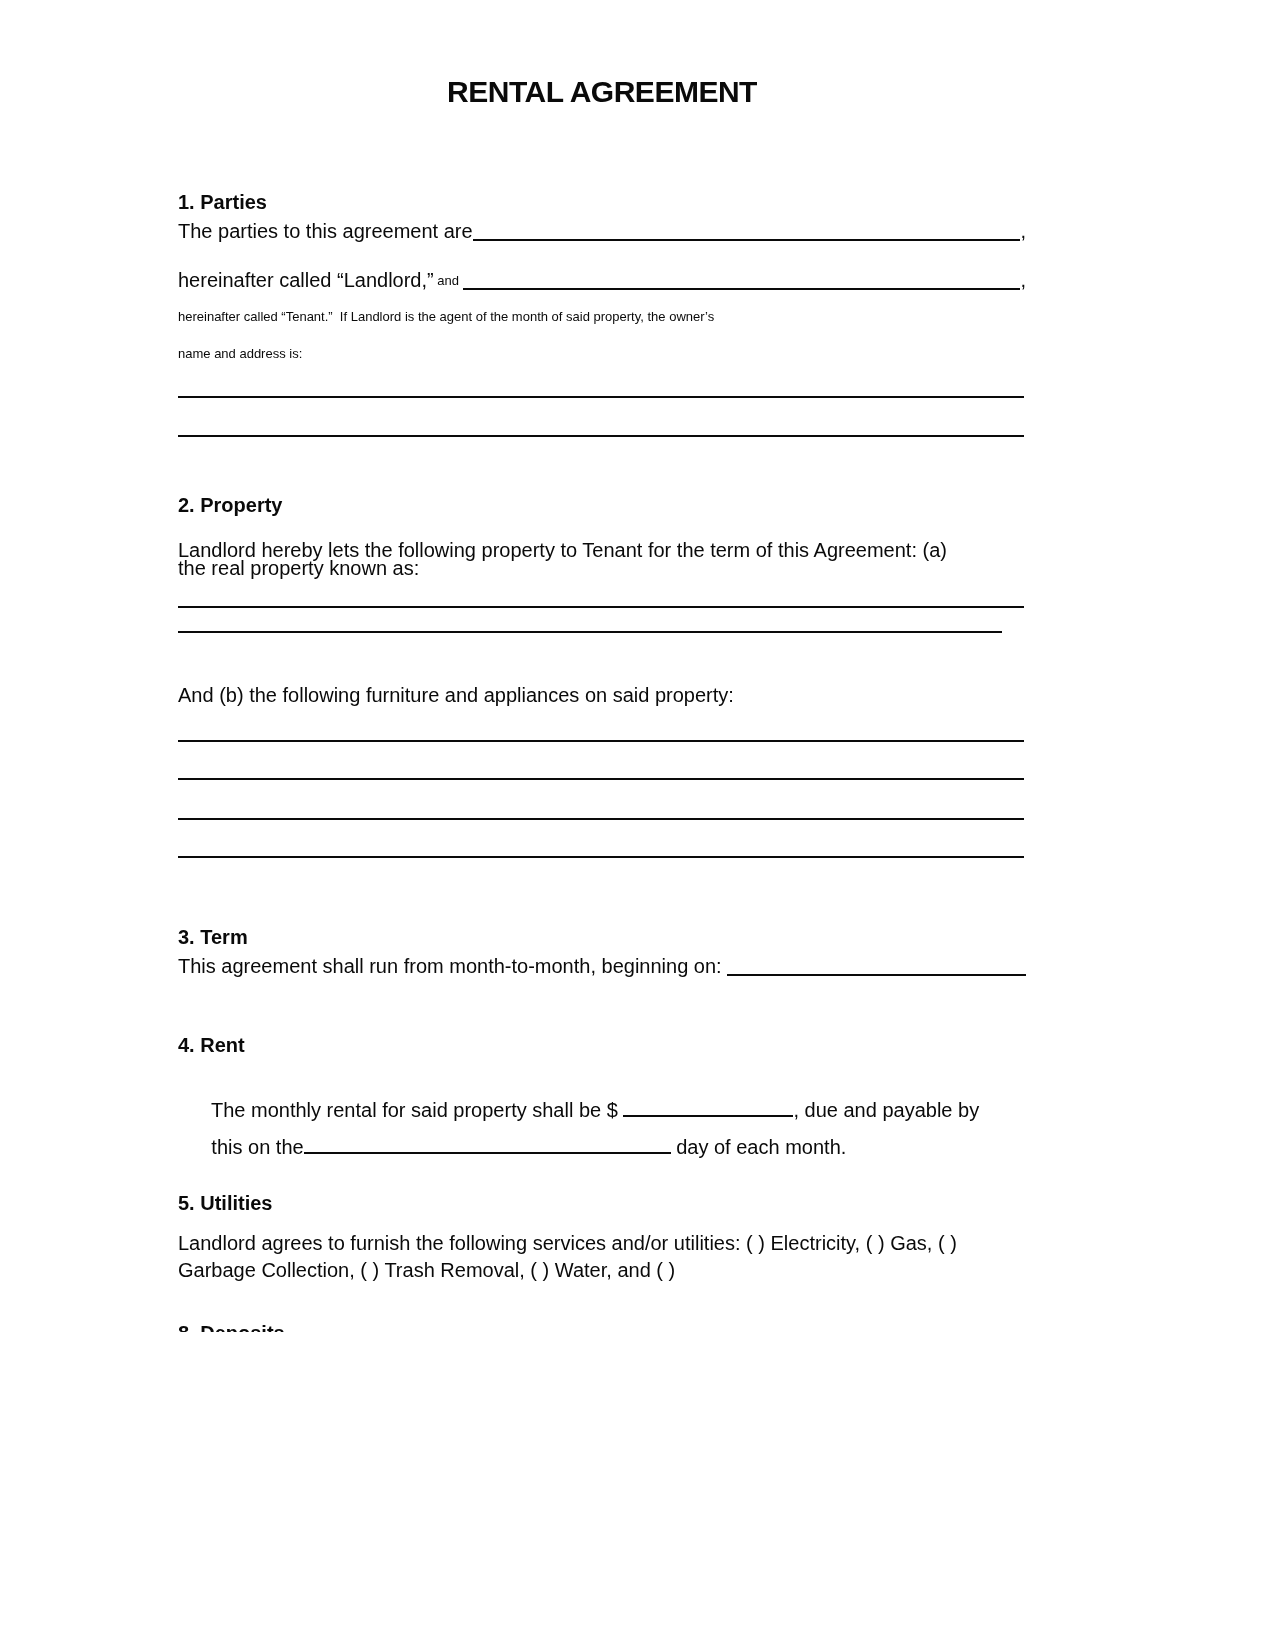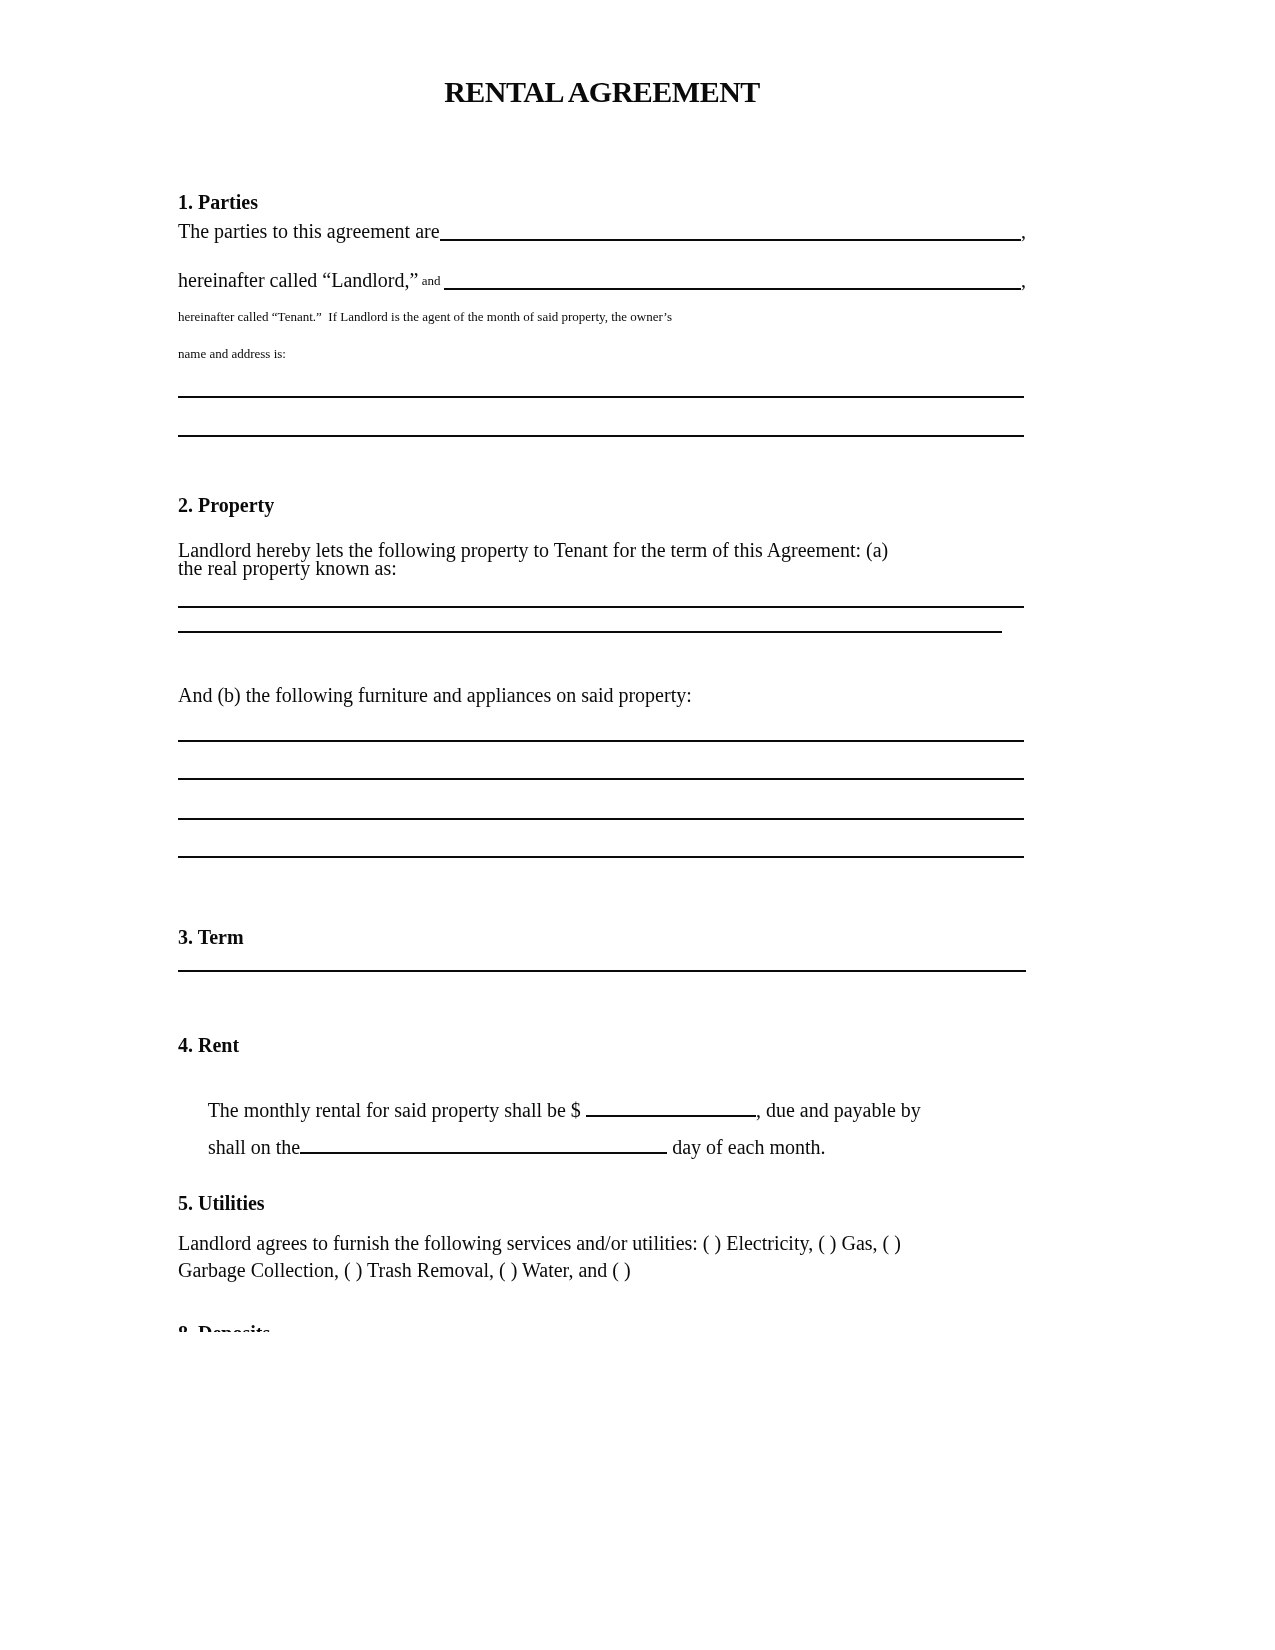--- a/index.html
+++ b/index.html
@@ -1,20 +1,20 @@
 <!DOCTYPE html>
 <html><head>
 <meta charset="utf-8">
 <style>
   html,body{margin:0;padding:0;background:#ffffff;}
   .page{
     position:relative;
     width:1275px;height:1332px;
     background:#ffffff;
-    font-family:Liberation Serif, serif;
+    font-family:Liberation Sans, sans-serif;
     color:#0a0a0a;
     overflow:hidden;
   }
   .content{position:absolute;left:178px;top:0;width:848px;}
   .abs{position:absolute;left:0;width:848px;}
 
   .doc-title{
     font-size:30px;font-weight:700;line-height:32px;
     text-align:center;letter-spacing:-0.5px;white-space:pre;
   }
@@ -106,29 +106,30 @@
 
     <div class="abs y-andb t seg">And (b) the following furniture and appliances on said property:</div>
 
     <div class="abs y-f1 rule"></div>
     <div class="abs y-f2 rule"></div>
     <div class="abs y-f3 rule"></div>
     <div class="abs y-f4 rule"></div>
 
     <div class="abs y-term-h h">3. Term</div>
     <div class="abs y-term t flexline">
+      <span class="seg">This agreement shall run from month-to-month, beginning on: </span>
       <span class="grow"></span>
     </div>
 
     <div class="abs y-rent-h h">4. Rent</div>
     <div class="abs y-rent1 t nowrap">
       <span class="seg">The monthly rental for said property shall be $ </span><span class="blank w170"></span><span class="seg">, due and payable by</span>
     </div>
     <div class="abs y-rent2 t nowrap">
-      <span class="seg">shall on the</span><span class="blank w367"></span><span class="seg"> day of each month.</span>
+      <span class="seg">this on the</span><span class="blank w367"></span><span class="seg"> day of each month.</span>
     </div>
 
     <div class="abs y-util-h h">5. Utilities</div>
     <div class="abs y-util1 t seg">Landlord agrees to furnish the following services and/or utilities: ( ) Electricity, ( ) Gas, ( )</div>
     <div class="abs y-util2 t seg">Garbage Collection, ( ) Trash Removal, ( ) Water, and ( )</div>
 
     <div class="abs y-dep-h h">8. Deposits</div>
     <div class="abs y-dep1 t nowrap">
       <span class="blank w311"></span>
     </div>

